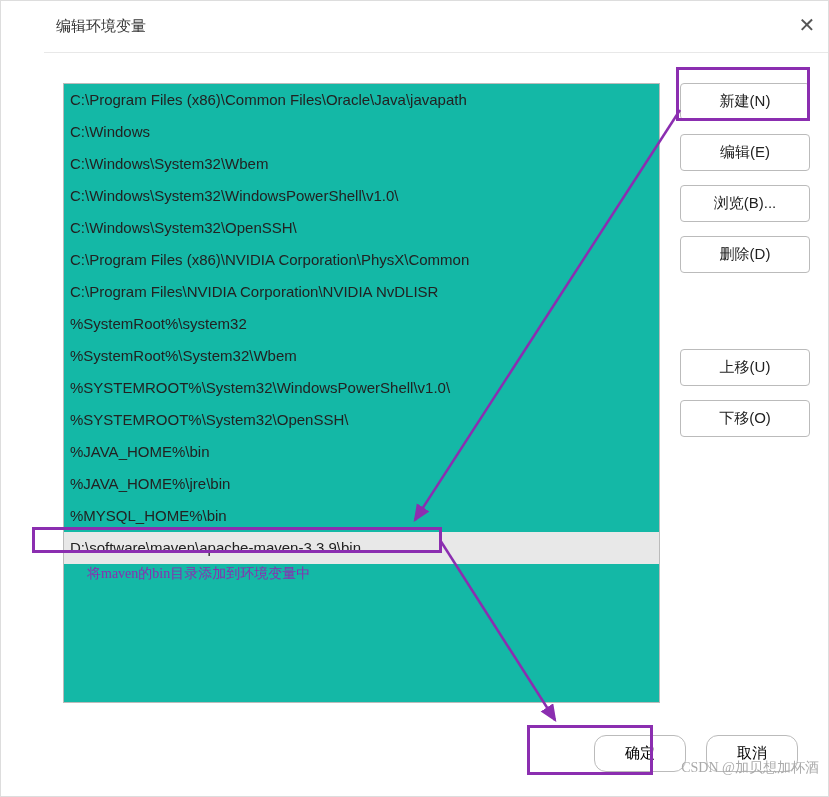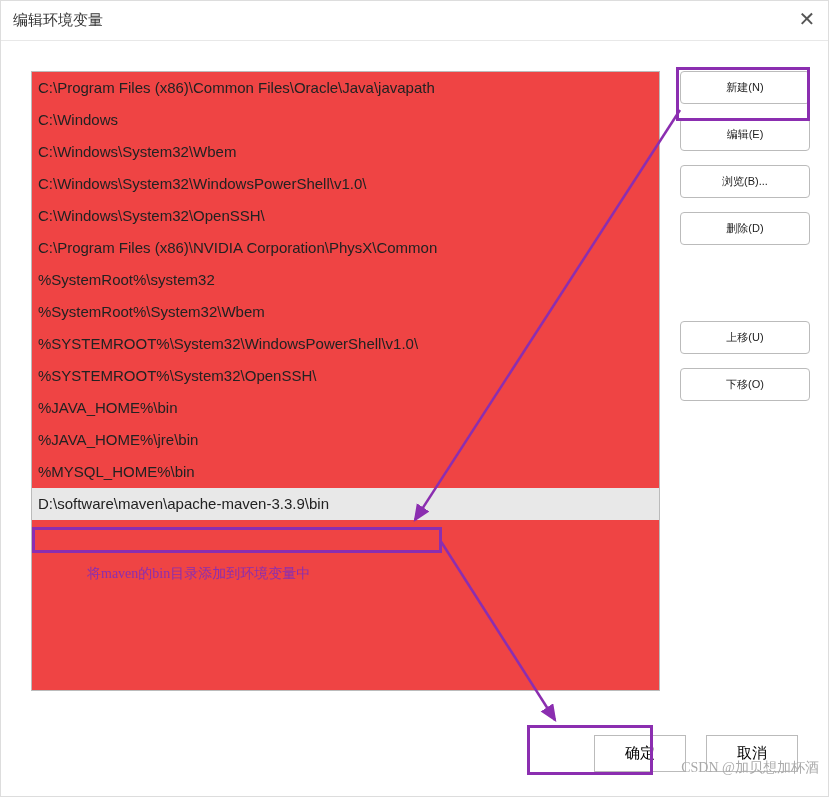--- a/index.html
+++ b/index.html
@@ -20,22 +20,23 @@
       height: 100%;
       background: #ffffff;
       border: 1px solid #ddd;
       display: flex;
       flex-direction: column;
     }
     .title-bar {
       display: flex;
       justify-content: space-between;
       align-items: center;
-      padding: 10px 12px;
+      padding: 16px 12px;
       border-bottom: 1px solid #e8e8e8;
+      margin-left: 43px;
     }
     .title-text {
       font-size: 15px;
       color: #333;
     }
     .close-btn {
       width: 18px;
       height: 18px;
       cursor: pointer;
       position: relative;
@@ -49,65 +50,66 @@
       display: flex;
       padding: 30px 18px 10px 30px;
       gap: 20px;
       position: relative;
     }
     .list-box {
       flex: 1;
       border: 1px solid #bbb;
       height: 620px;
       overflow-y: auto;
-      background: #ef4444;
+      background: #14b8a6;
       font-size: 15px;
       color: #222;
+      margin-left: 32px;
     }
     .list-item {
       padding: 4px 6px;
       line-height: 1.6;
       white-space: nowrap;
     }
     .list-item.selected {
       background: #e8e8e8;
     }
     .button-column {
       display: flex;
       flex-direction: column;
       gap: 14px;
       width: 130px;
     }
     .btn {
       padding: 8px 4px;
       background: #fff;
       border: 1px solid #bbb;
       border-radius: 4px;
-      font-size: 11px;
+      font-size: 15px;
       cursor: pointer;
       text-align: center;
       color: #222;
     }
     .gap-large {
       height: 48px;
     }
     .gap-mid {
       height: 48px;
     }
     .bottom-area {
       display: flex;
       justify-content: flex-end;
       gap: 20px;
       padding: 14px 30px 24px 30px;
     }
     .bottom-btn {
       padding: 8px 30px;
       background: #fff;
       border: 1px solid #bbb;
-      border-radius: 0;
+      border-radius: 12px;
       font-size: 15px;
       cursor: pointer;
     }
     .highlight-new {
       position: absolute;
       border: 3px solid #8b2eb0;
       top: 67px;
       left: 676px;
       width: 134px;
       height: 54px;
@@ -166,20 +168,21 @@
   </div>
 
   <div class="content-area">
     <div class="list-box">
       <div class="list-item">C:\Program Files (x86)\Common Files\Oracle\Java\javapath</div>
       <div class="list-item">C:\Windows</div>
       <div class="list-item">C:\Windows\System32\Wbem</div>
       <div class="list-item">C:\Windows\System32\WindowsPowerShell\v1.0\</div>
       <div class="list-item">C:\Windows\System32\OpenSSH\</div>
       <div class="list-item">C:\Program Files (x86)\NVIDIA Corporation\PhysX\Common</div>
+      <div class="list-item">C:\Program Files\NVIDIA Corporation\NVIDIA NvDLISR</div>
       <div class="list-item">%SystemRoot%\system32</div>
       <div class="list-item">%SystemRoot%\System32\Wbem</div>
       <div class="list-item">%SYSTEMROOT%\System32\WindowsPowerShell\v1.0\</div>
       <div class="list-item">%SYSTEMROOT%\System32\OpenSSH\</div>
       <div class="list-item">%JAVA_HOME%\bin</div>
       <div class="list-item">%JAVA_HOME%\jre\bin</div>
       <div class="list-item">%MYSQL_HOME%\bin</div>
       <div class="list-item selected">D:\software\maven\apache-maven-3.3.9\bin</div>
     </div>
 

